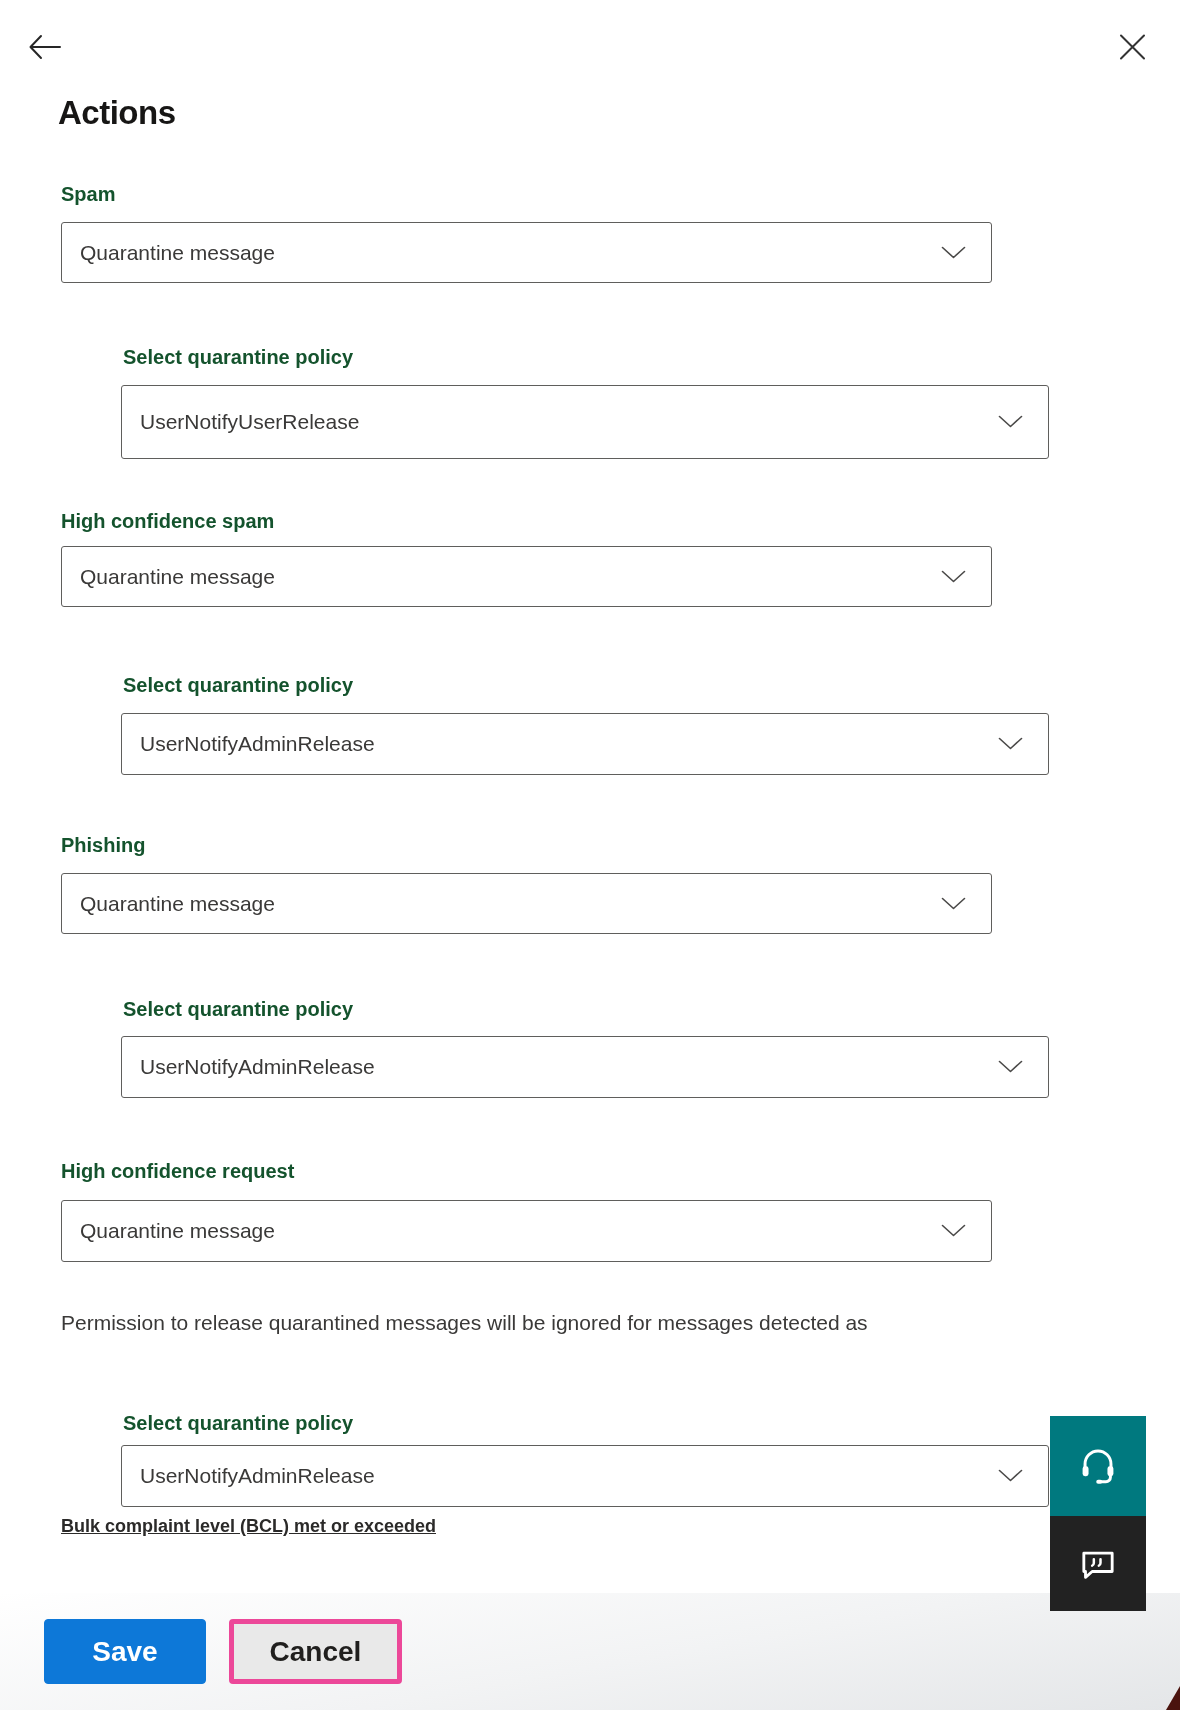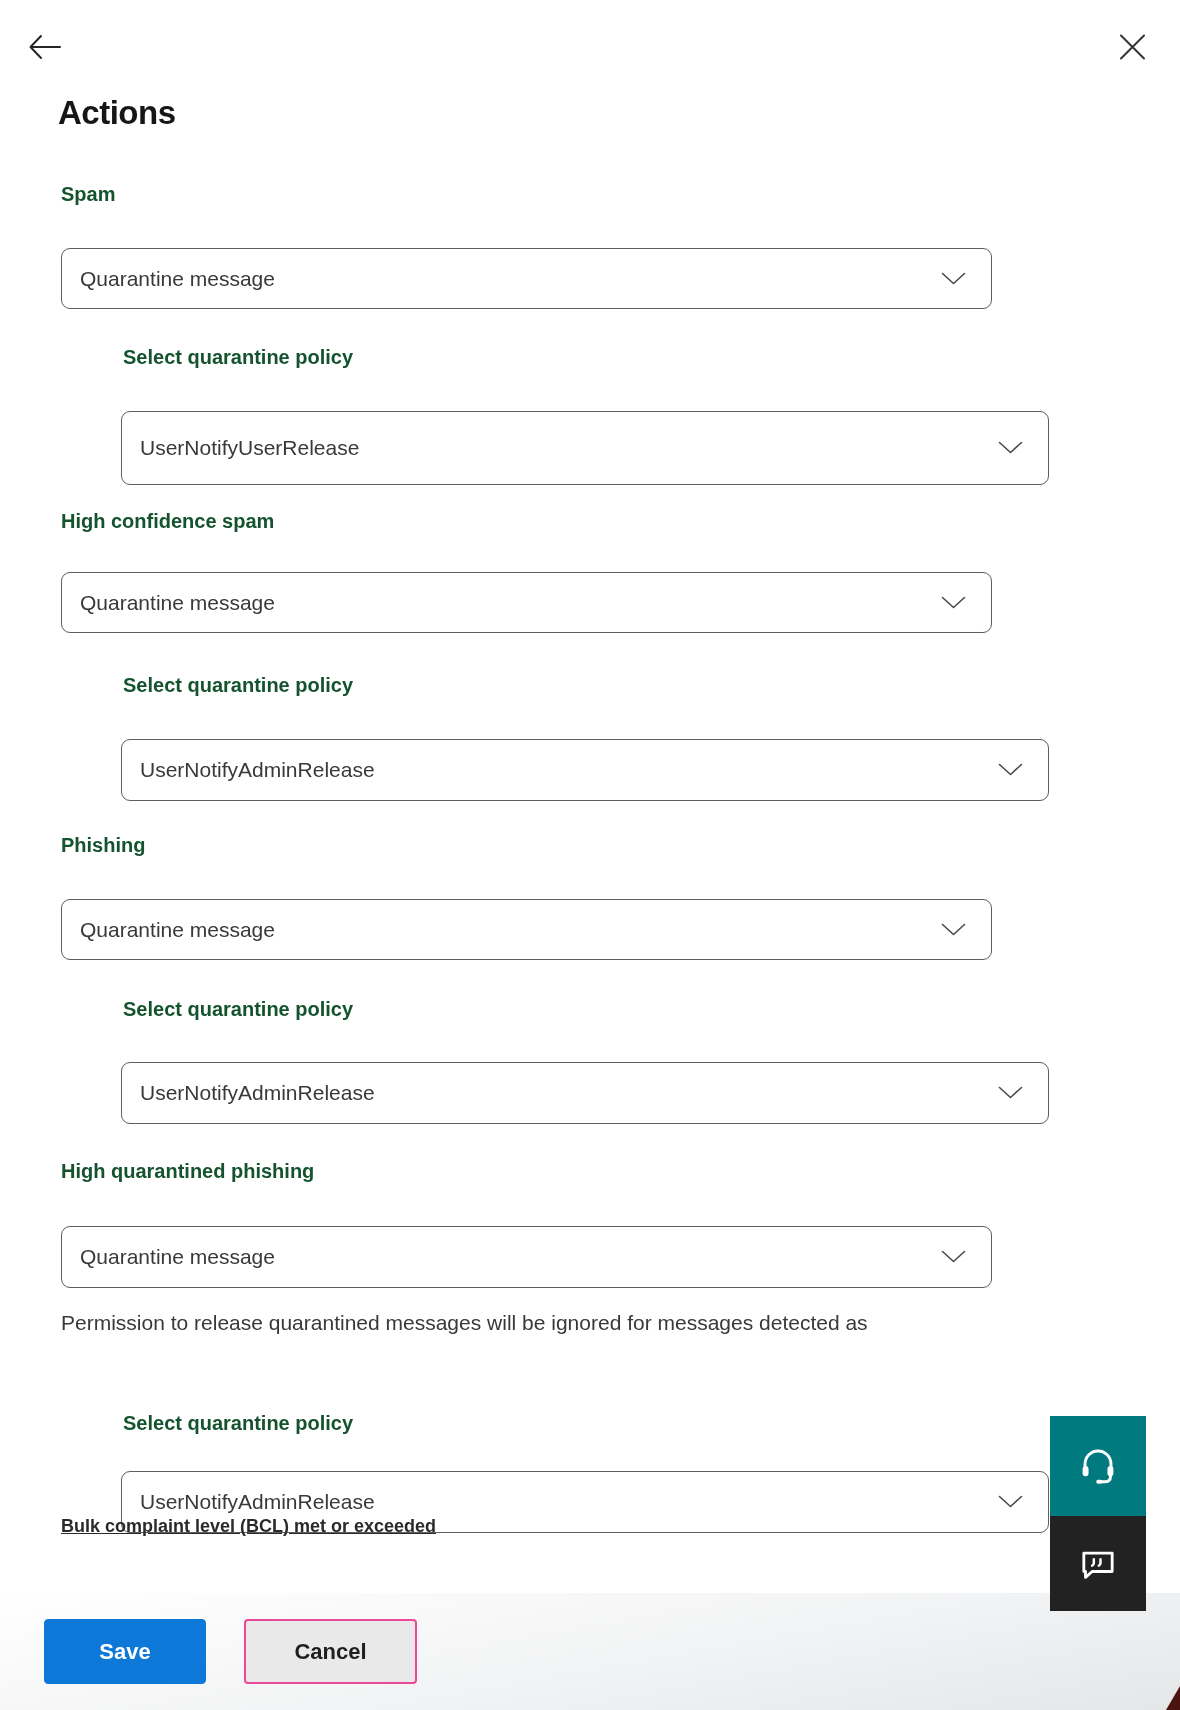--- a/index.html
+++ b/index.html
@@ -40,24 +40,23 @@
     position:absolute;
     font-size:20px;font-weight:600;color:#14532d;
     white-space:nowrap;
   }
 
   
   .dropdown{
     position:absolute;
     background:#fff;
     border:1px solid var(--border_gray);
-    border-radius:9px;
+    border-radius:3px;
     display:flex;align-items:center;
     cursor:pointer;
-    margin-top:26px;
   }
   .dd-value{
     font-size:21px;color:#3a3938;
     padding-left:18px;
     white-space:nowrap;overflow:hidden;text-overflow:ellipsis;
     flex:1;
   }
   .chevron{
     width:25px;height:14px;
     margin-right:25px;flex:none;
@@ -84,31 +83,31 @@
 
   
   .footer-bg{
     position:absolute;left:0;top:1593px;width:1180px;height:117px;
     background:linear-gradient(170deg,#ffffff 0%,#f2f3f4 55%,#e4e6e8 100%);
     z-index:2;
   }
   .btn{
     position:absolute;z-index:3;
     font-family:"Liberation Sans", sans-serif;
-    font-size:22px;font-weight:600;
+    font-size:28px;font-weight:600;
     border-radius:4px;cursor:pointer;
     display:flex;align-items:center;justify-content:center;
   }
   .btn-save{
     left:44px;top:1619px;width:162px;height:65px;
     background:var(--save_blue);color:#ffffff;border:1px solid var(--save_blue);
   }
   .btn-cancel{
-    left:244px;top:1619px;width:173px;height:65px;
-    background:var(--cancel_gray);color:#201f1e;border:2px solid #ec4899;
+    left:229px;top:1619px;width:173px;height:65px;
+    background:var(--cancel_gray);color:#201f1e;border:5px solid #ec4899;
   }
 
   
   .side-btn{
     position:absolute;left:1050px;width:96px;z-index:3;
     border:none;cursor:pointer;
     display:flex;align-items:center;justify-content:center;
   }
   .side-btn-help{top:1416px;height:100px;background:var(--help_teal);}
   .side-btn-feedback{top:1516px;height:95px;background:var(--feedback_dark);}
@@ -179,21 +178,21 @@
 </div>
 
 <div class="field-label" style="left:123px;top:998px;">Select quarantine policy</div>
 <div class="dropdown" style="left:121px;top:1036px;width:928px;height:62px;">
   <span class="dd-value">UserNotifyAdminRelease</span>
   <svg class="chevron" viewBox="0 0 25 14">
       <polyline points="1.5,1.5 12.5,11.5 23.5,1.5"></polyline>
     </svg>
 </div>
 
-<div class="field-label" style="left:61px;top:1160px;">High quarantined phishing</div>
+<div class="field-label" style="left:61px;top:1160px;">High confidence request</div>
 <div class="dropdown" style="left:61px;top:1200px;width:931px;height:62px;">
   <span class="dd-value">Quarantine message</span>
   <svg class="chevron" viewBox="0 0 25 14">
       <polyline points="1.5,1.5 12.5,11.5 23.5,1.5"></polyline>
     </svg>
 </div>
 
 <div class="note">
   <div>Permission to release quarantined messages will be ignored for messages detected as</div>
 </div>

